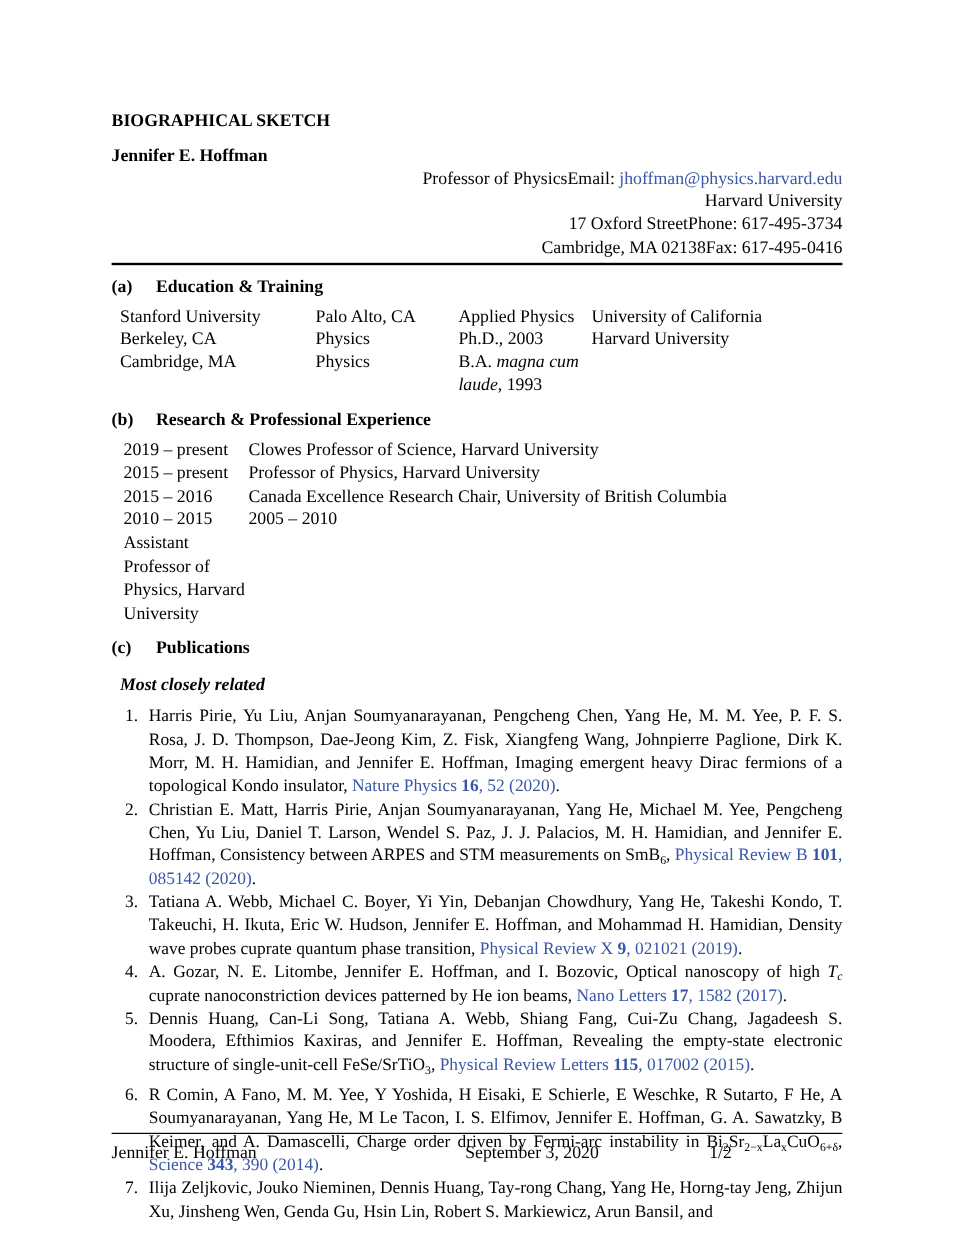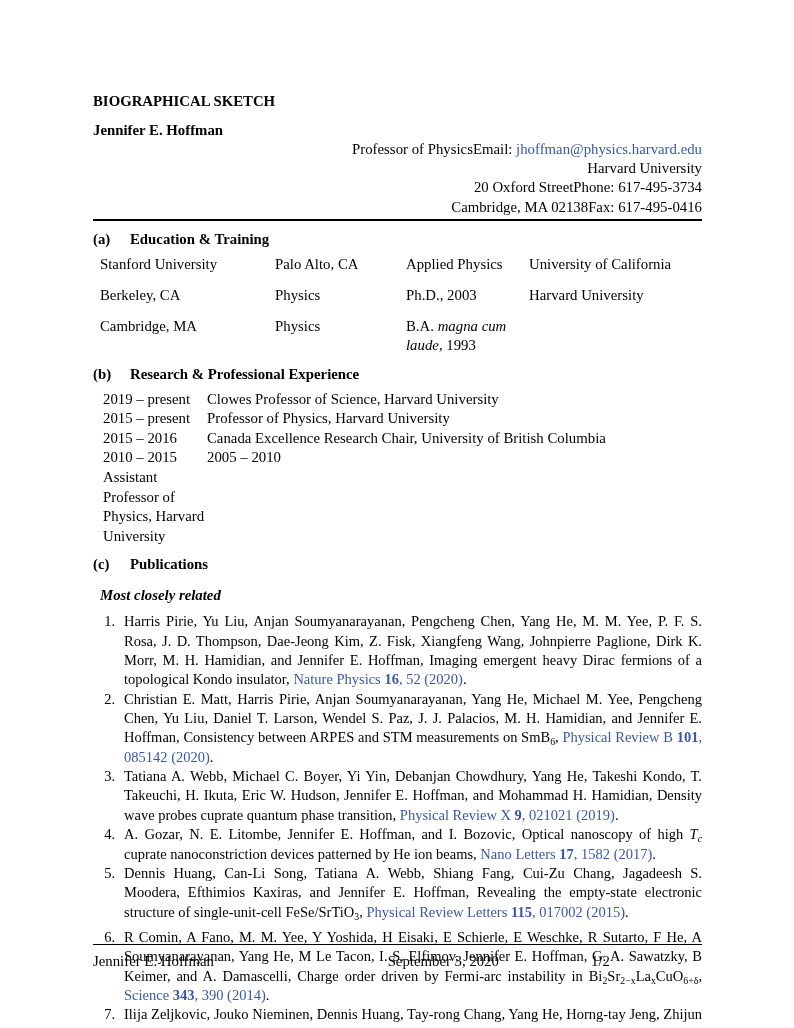--- a/index.html
+++ b/index.html
@@ -41,21 +41,20 @@
     font-weight: bold;
     line-height: 19px;
     margin-top: 9px;
   }
   .sec-tag { width: 37px; flex: 0 0 37px; }
   .edu-table {
     display: grid;
     grid-template-columns: 163px 119px 111px 1fr;
     margin: 6px 0 0 7px;
     line-height: 19.2px;
-    gap: 12px;
   }
   .exp-table {
     display: grid;
     grid-template-columns: 104px 1fr;
     margin: 6px 0 0 10px;
     line-height: 19.6px;
   }
   .pub-subheading {
     font-weight: bold; font-style: italic;
     line-height: 19px;
@@ -95,21 +94,21 @@
   <div class="author-name">Jennifer E. Hoffman</div>
 
   <div class="header-row">
     <span>Professor of Physics</span>
     <span><span>Email: </span><a class="link">jhoffman@physics.harvard.edu</a></span>
   </div>
   <div class="header-row">
     <span>Harvard University</span>
   </div>
   <div class="header-row">
-    <span>20 Oxford Street</span>
+    <span>17 Oxford Street</span>
     <span><span>Phone: </span><span>617-495-3734</span></span>
   </div>
   <div class="header-row">
     <span>Cambridge, MA 02138</span>
     <span><span>Fax: </span><span>617-495-0416</span></span>
   </div>
 
   <div class="rule-thick"></div>
 
   <div class="sec-heading">

